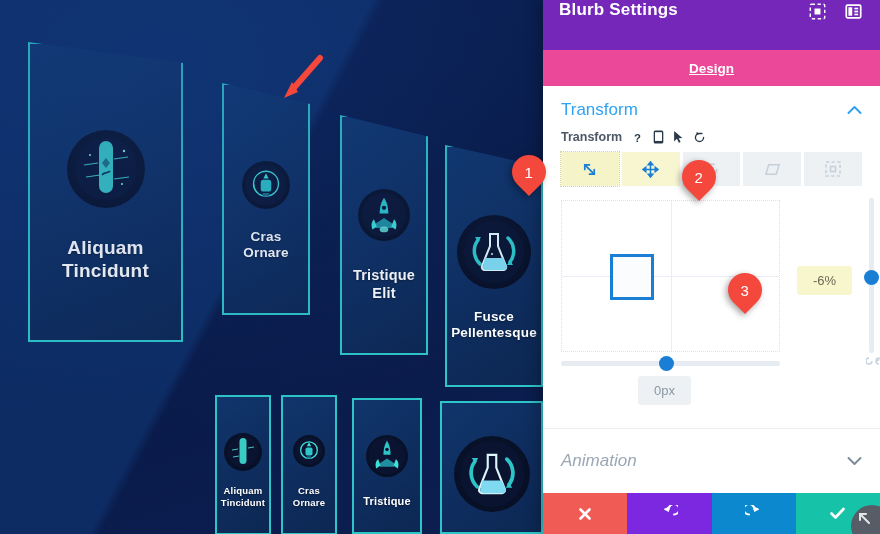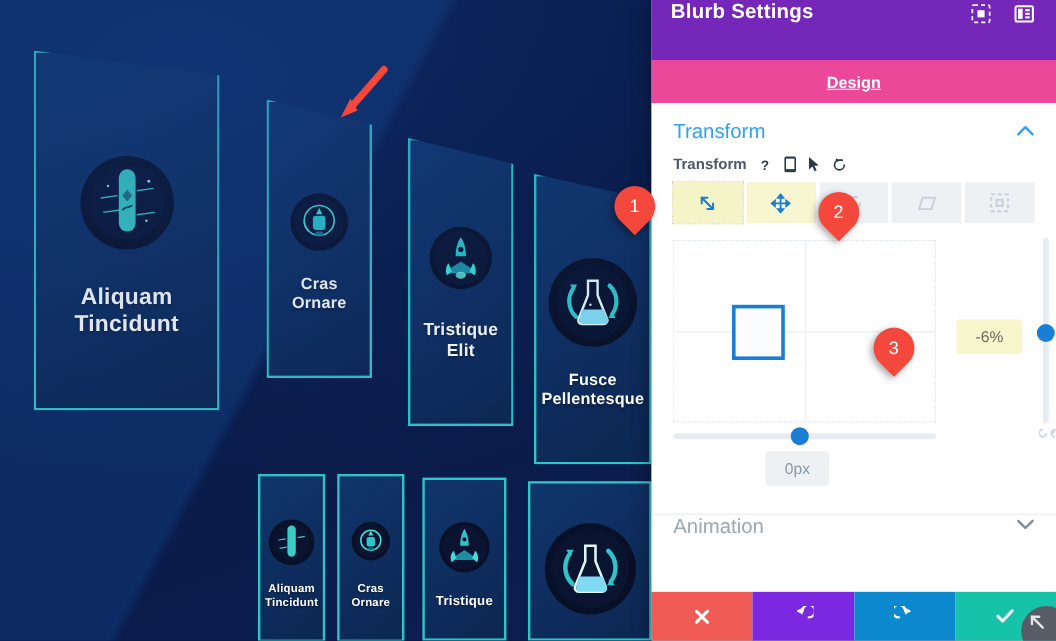--- a/index.html
+++ b/index.html
@@ -169,21 +169,21 @@
   .val-pill {
     position:absolute; background:#eef1f4; color:#8a98a6;
     font-size:13px; padding:7px 16px; border-radius:3px;
   }
   .val-pill.hl { background:#f8f6cd; color:#6a6a55; }
   .linkicon { position:absolute; right:-20px; top:155px; color:#c6d2de; font-size:12px;}
 
   .section-collapsed {
     position:absolute; left:0; right:0; bottom:0;
     border-top:1px solid #e9edf1;
-    display:flex; align-items:flex-start; padding: 0 18px; height:64px;
+    display:flex; align-items:center; padding: 0 18px; height:64px;font-style:italic;
   }
   .section-collapsed .section-title { flex:1; color:#9aa7b4; font-size:17px; }
 
   .panel-actions {
     flex:0 0 41px; height:41px; display:flex;
   }
   .act { flex:1; display:flex; align-items:center; justify-content:center; cursor:pointer; }
   .act svg { display:block; }
 
   .resize-handle {

